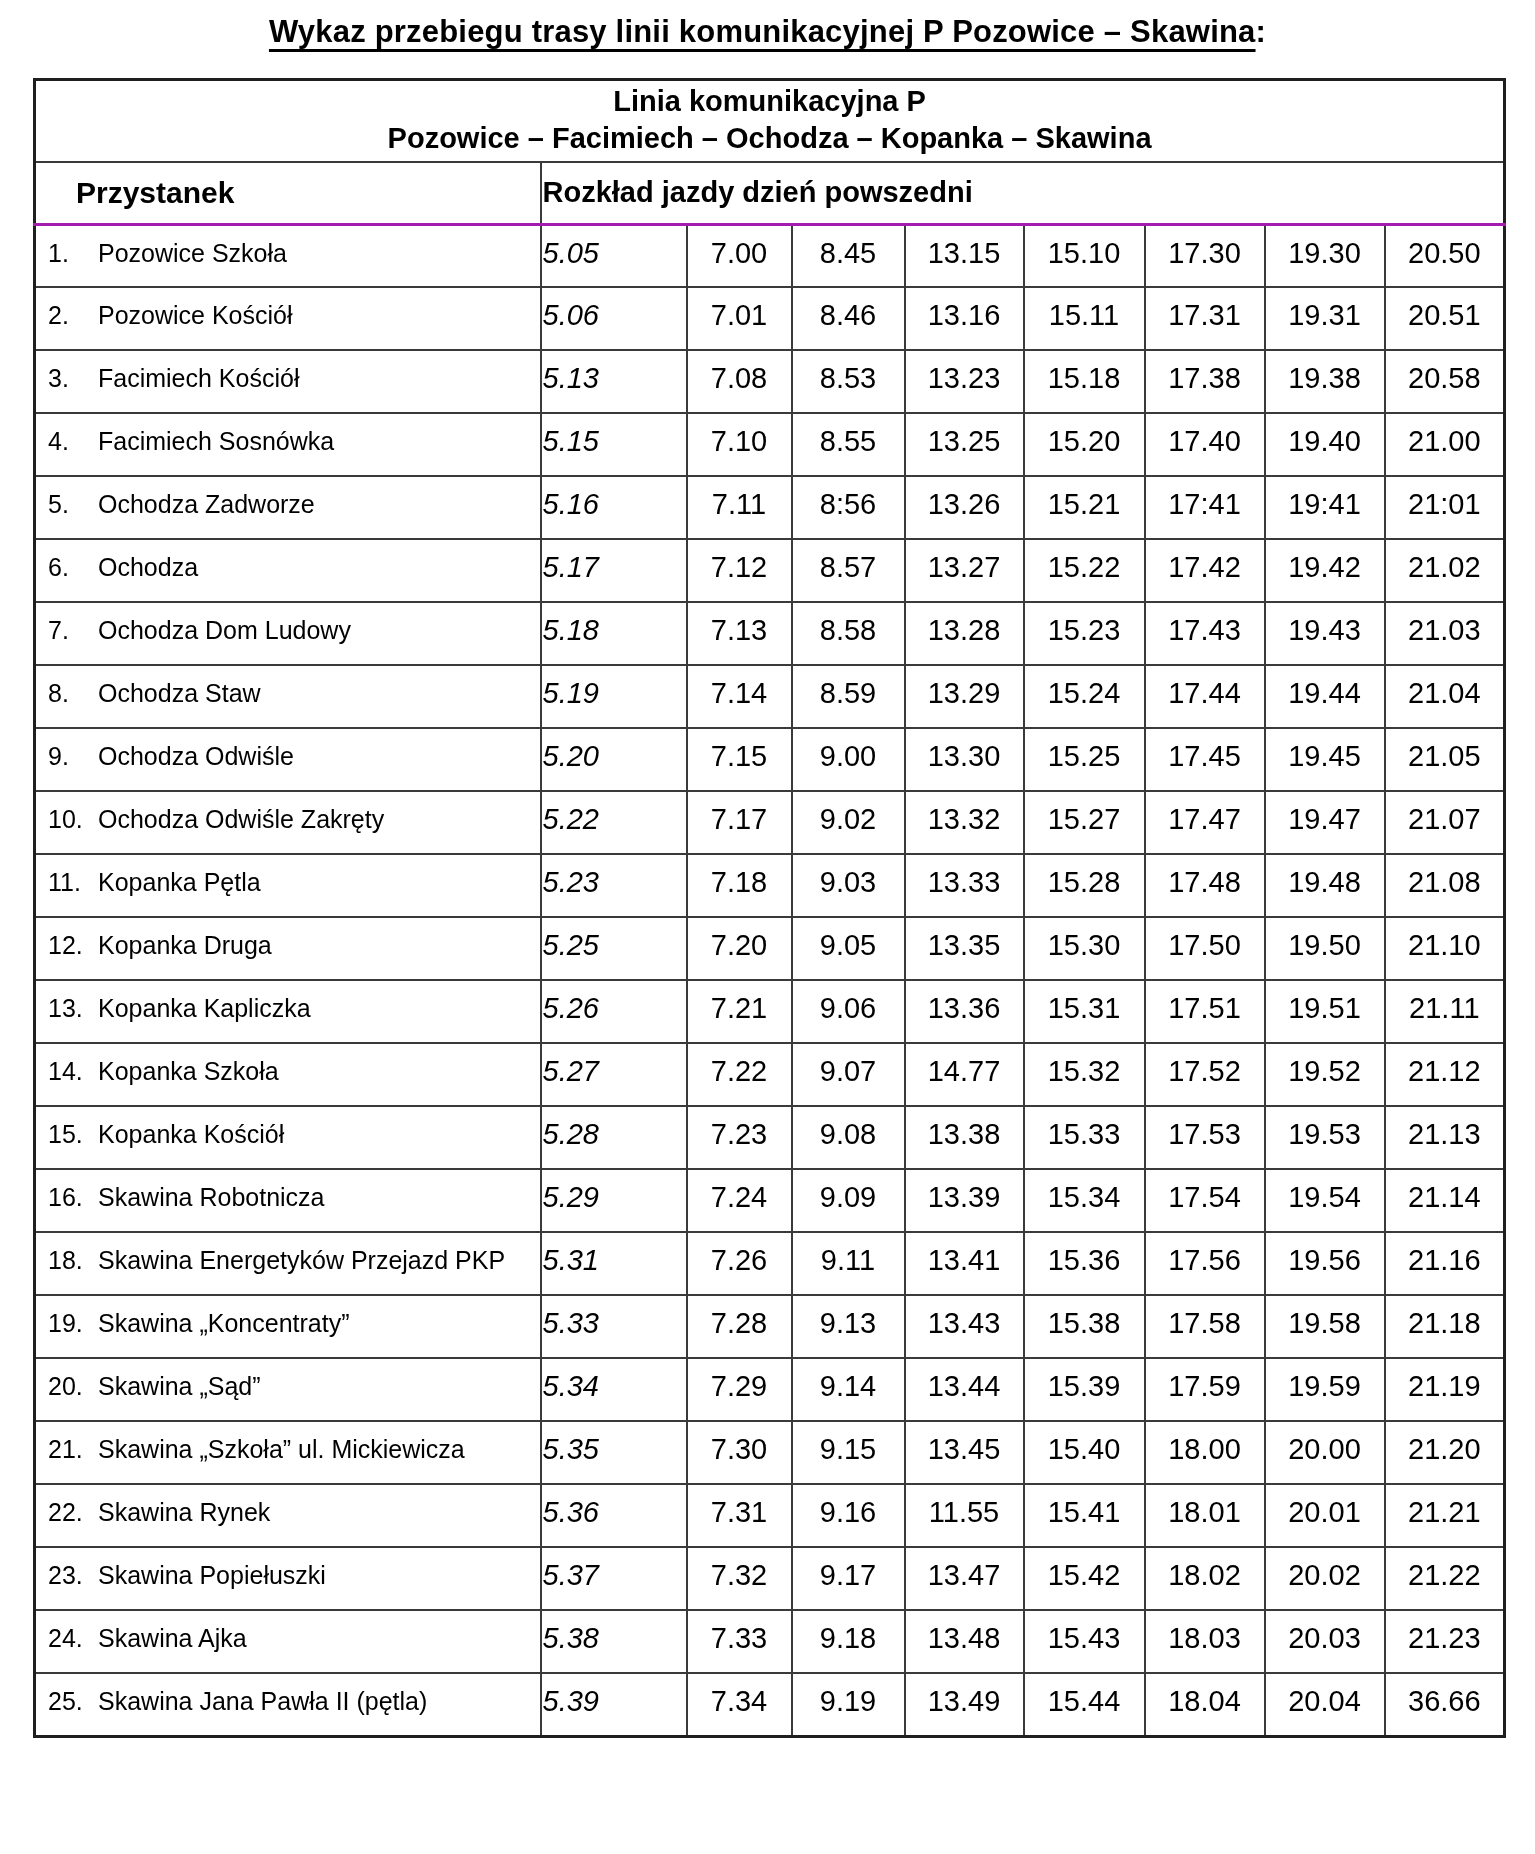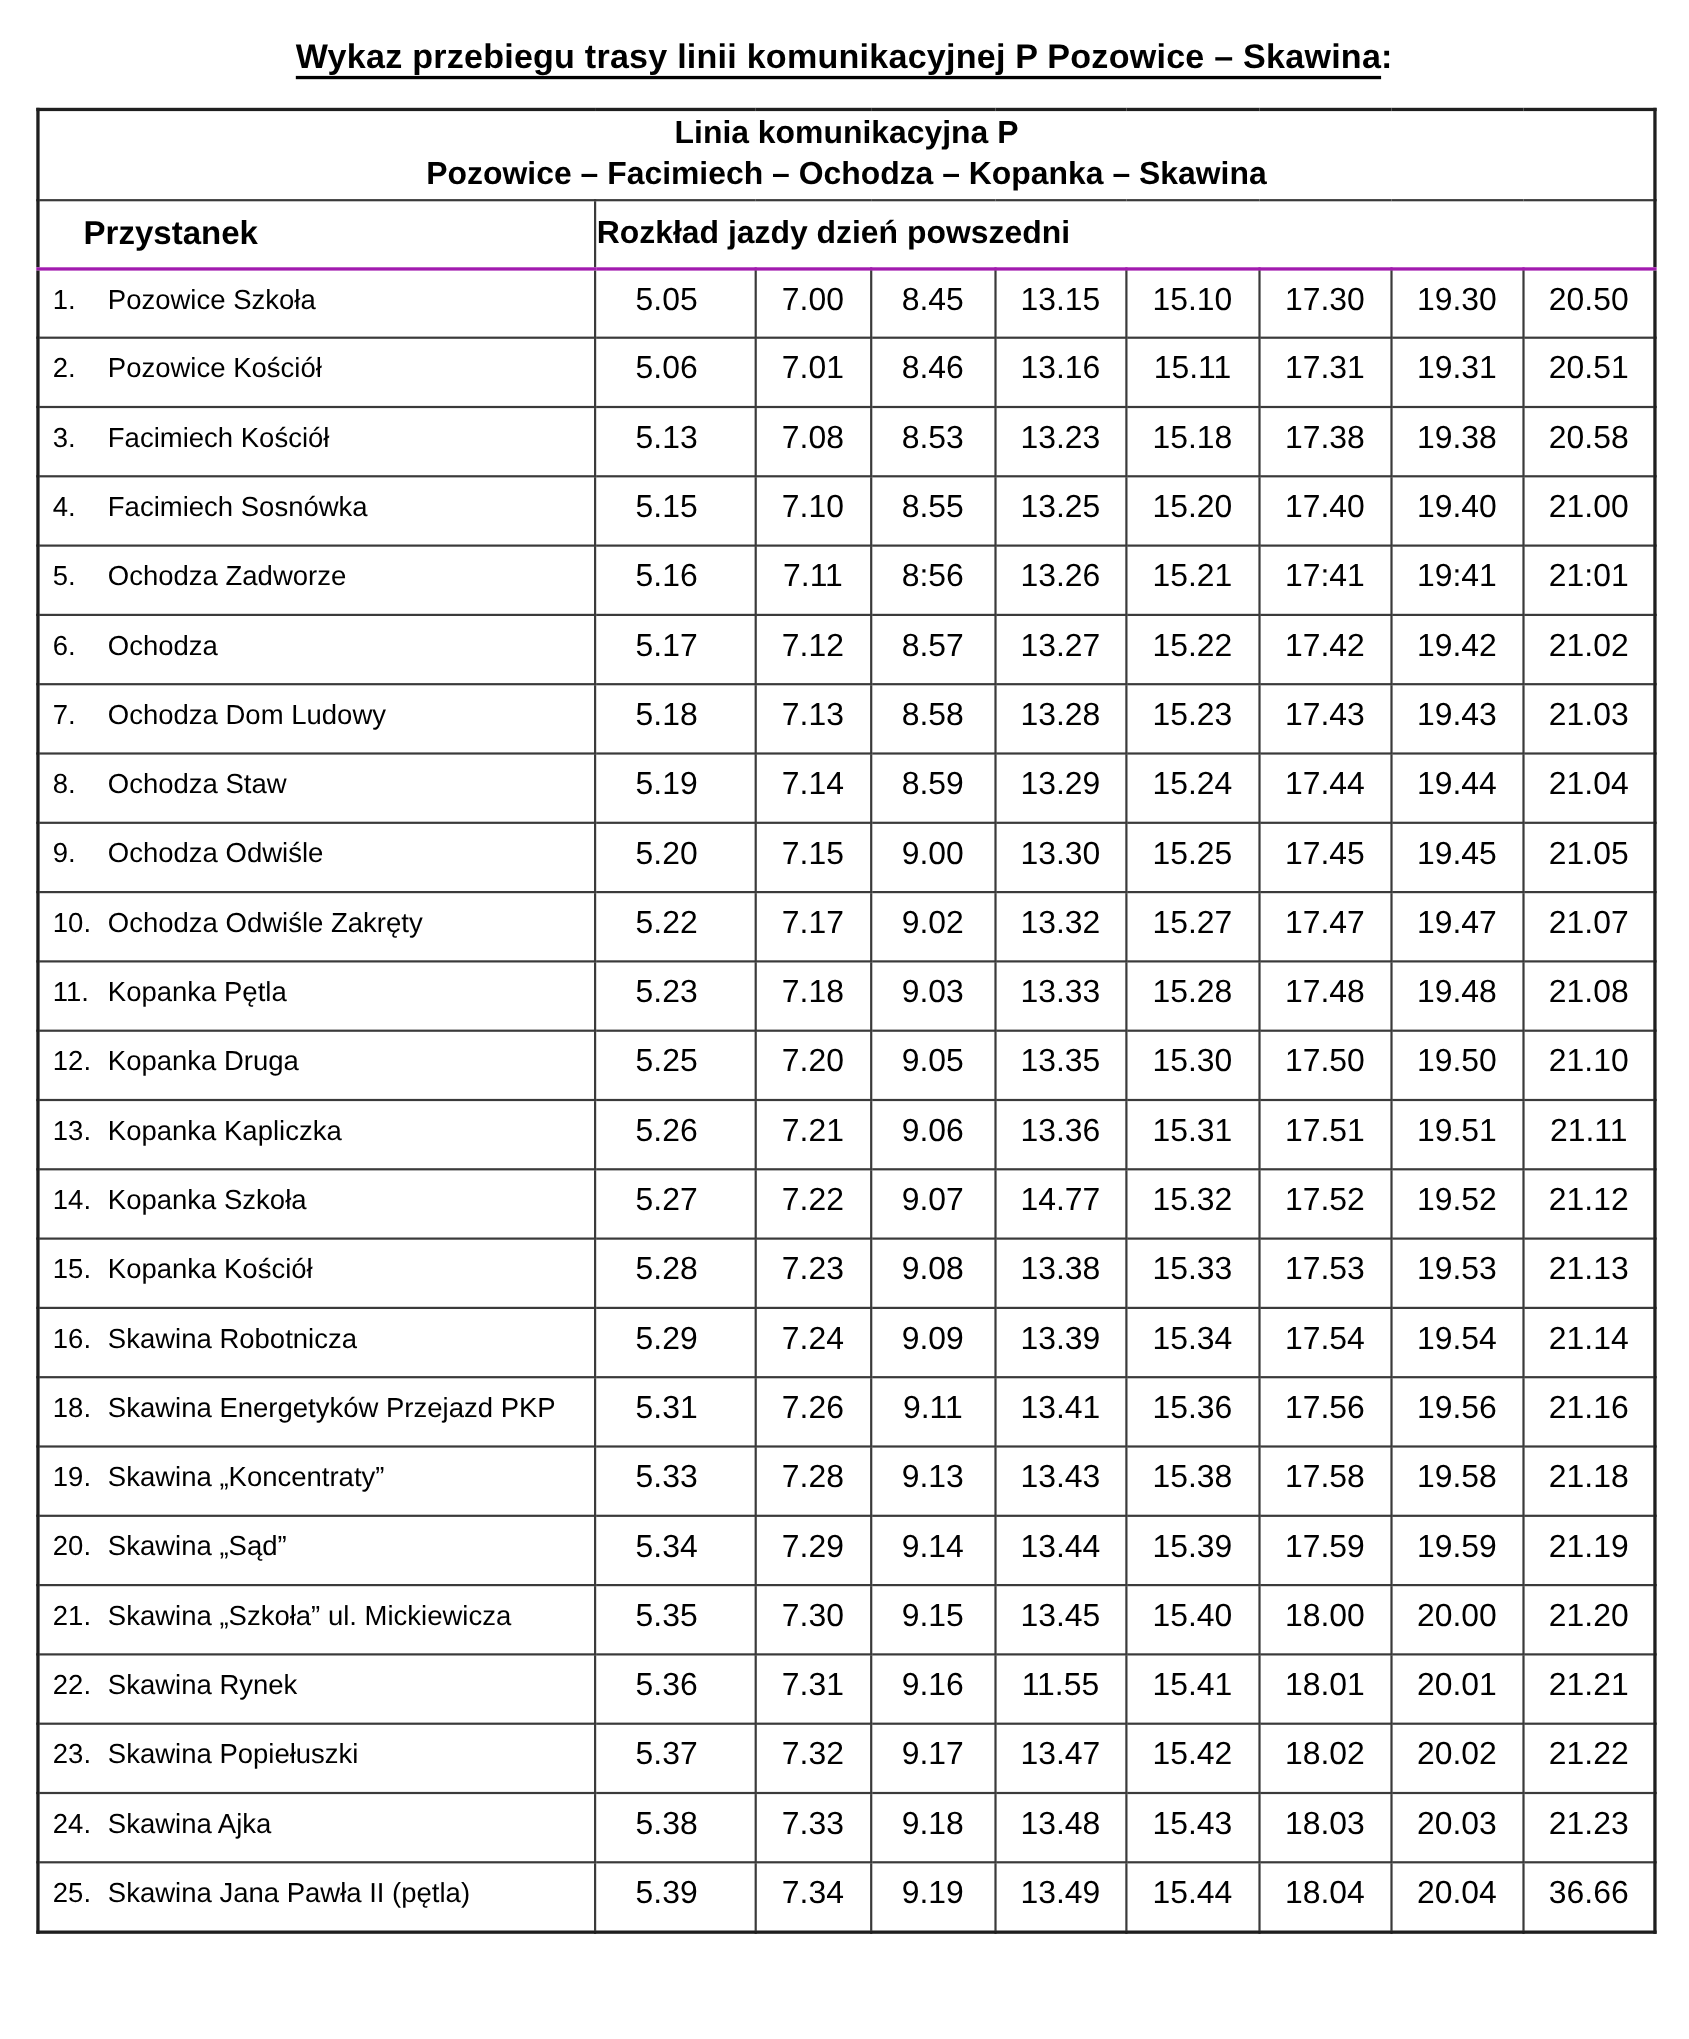--- a/index.html
+++ b/index.html
@@ -5,21 +5,21 @@
   html,body{margin:0;padding:0;background:#ffffff;}
   .page{
     position:relative;
     width:1535px;
     height:1854px;
     overflow:hidden;
     background:#ffffff;
     color:#000;
     font-family:"Liberation Sans", sans-serif;
     box-sizing:border-box;
-    padding-top:34px;
+    padding-top:14px;
   }
   .title{
     text-align:center;
     font-weight:bold;
     font-size:31px;
     letter-spacing:0.2px;
     margin-bottom:28px;
     white-space:nowrap;
   }
   .title .u{
@@ -79,22 +79,23 @@
   }
   td.stop-cell .num{
     display:inline-block;
     width:50px;
   }
   td.time-cell{
     font-size:29px;
     text-align:center;
   }
   td.time-cell.t0{
-    text-align:center;
+    text-align:left;
     padding-right:16px;
+    font-style:italic;
   }
 </style>
 </head>
 <body>
 
 <div class="page">
 
   <div class="title"><span class="u">Wykaz przebiegu trasy linii komunikacyjnej P Pozowice – Skawina</span><span>:</span></div>
 
   <table class="timetable">

